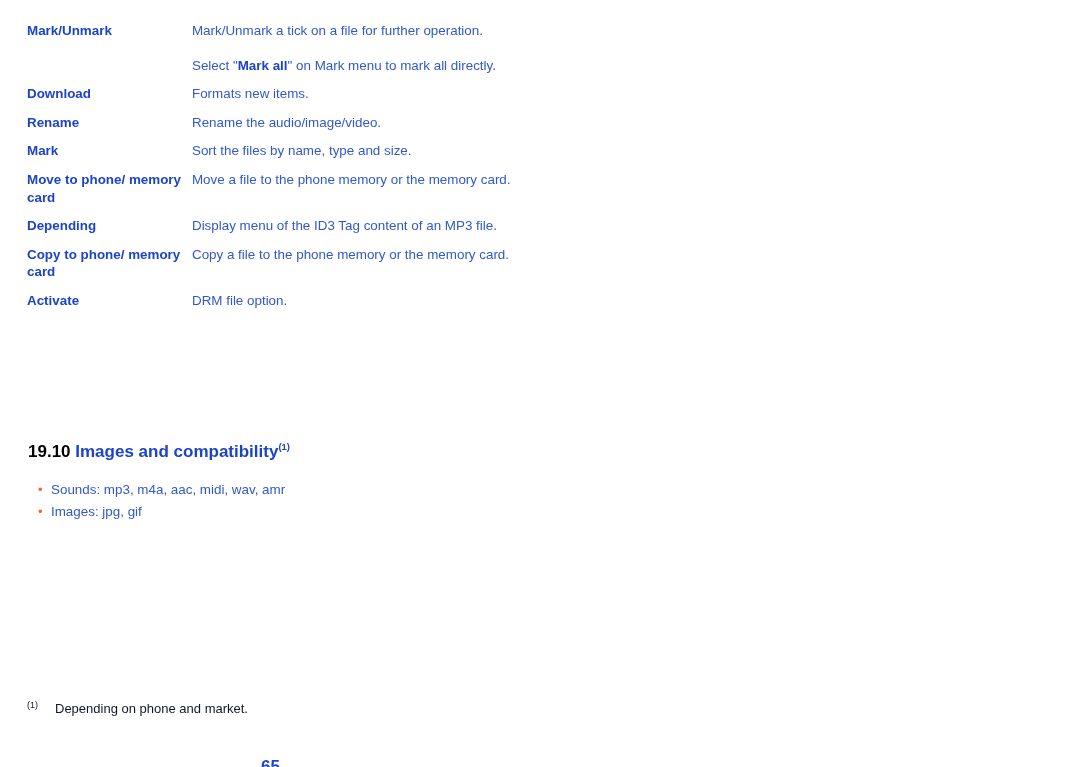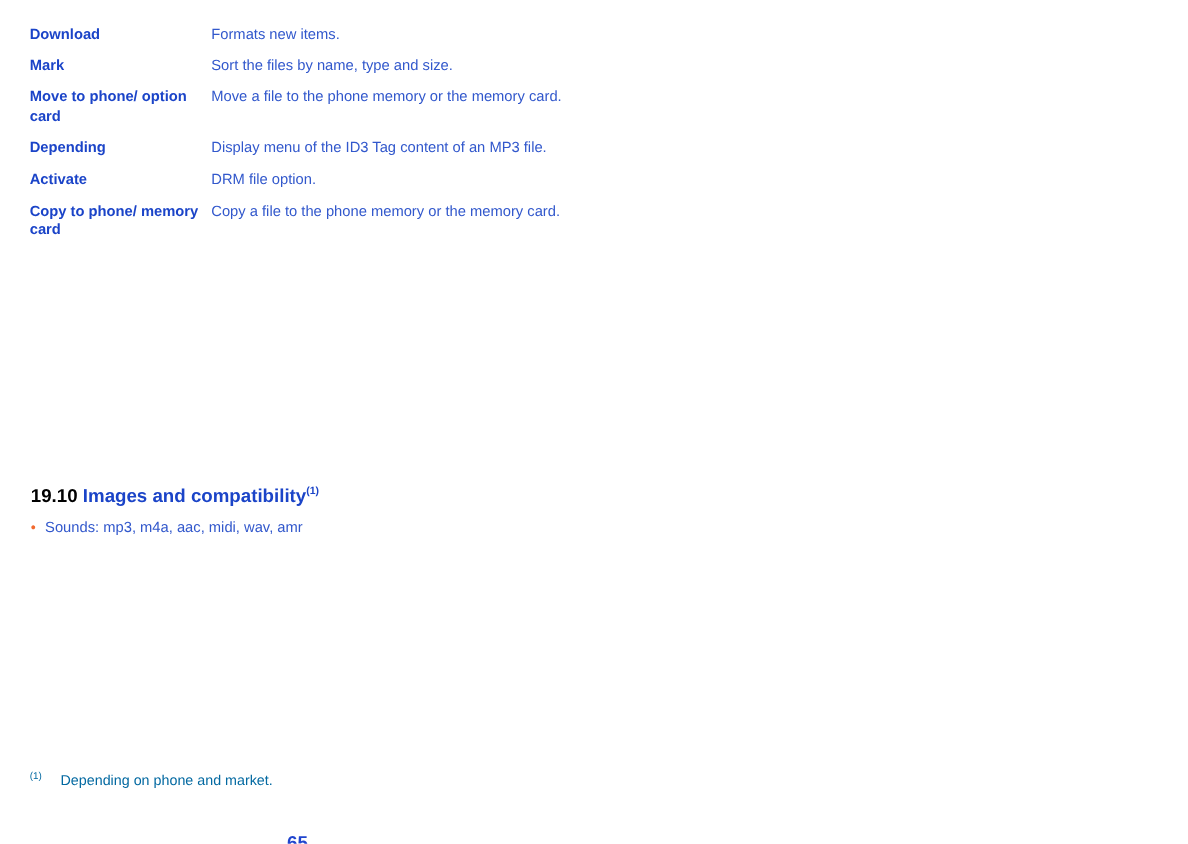--- a/index.html
+++ b/index.html
@@ -62,21 +62,21 @@
     font-size: 9.5px;
     vertical-align: super;
     font-weight: bold;
     color: #1B44C8;
   }
   #formats-heading { top: 441px; }
 
   .bullet-list {
     position: absolute;
     left: 28px;
-    margin: 0;
+    margin: 10px;
     padding: 0;
     list-style: none;
   }
   #formats-list { top: 469px; }
   .bullet-list li {
     font-size: 13.4px;
     line-height: 22px;
     color: #3258CC;
     padding-left: 13px;
     position: relative;
@@ -88,21 +88,21 @@
     left: 0;
     color: #F2692E;
     font-size: 13px;
   }
 
   .footnote {
     position: absolute;
     left: 27px;
     top: 697px;
     font-size: 13px;
-    color: #0369a1;
+    color: #0f172a;
     line-height: 17px;
     white-space: nowrap;
   }
   .footnote .fn-mark {
     font-size: 9px;
     vertical-align: super;
     display: inline-block;
     width: 28px;
   }
 
@@ -116,74 +116,88 @@
   #folio-left  { left: 261px; }
 </style>
 </head>
 <body>
 
 <div class="page page-left">
 
   <table class="term-table">
     <tbody>
 
+      <tr>
+        <td class="term">Mark/Unmark</td>
+        <td class="def">
+          <p>Mark/Unmark a tick on a file for further operation.</p>
+          <p><span>Select "</span><b>Mark all</b><span>" on Mark menu to mark all directly.</span></p>
+        </td>
+      </tr>
 
       <tr>
         <td class="term">Download</td>
         <td class="def">
           <p>Formats new items.</p>
         </td>
       </tr>
 
+      <tr>
+        <td class="term">Rename</td>
+        <td class="def">
+          <p>Rename the audio/image/video.</p>
+        </td>
+      </tr>
 
       <tr>
         <td class="term">Mark</td>
         <td class="def">
           <p>Sort the files by name, type and size.</p>
         </td>
       </tr>
 
       <tr>
-        <td class="term">Move to phone/ option card</td>
+        <td class="term">Move to phone/ memory card</td>
         <td class="def">
           <p>Move a file to the phone memory or the memory card.</p>
         </td>
       </tr>
 
       <tr>
         <td class="term">Depending</td>
         <td class="def">
           <p>Display menu of the ID3 Tag content of an MP3 file.</p>
         </td>
       </tr>
 
       <tr>
+        <td class="term">Copy to phone/ memory card</td>
+        <td class="def">
+          <p>Copy a file to the phone memory or the memory card.</p>
+        </td>
+      </tr>
+
+      <tr>
         <td class="term">Activate</td>
         <td class="def">
           <p>DRM file option.</p>
-        </td>
-      </tr>
-
-      <tr>
-        <td class="term">Copy to phone/ memory card</td>
-        <td class="def">
-          <p>Copy a file to the phone memory or the memory card.</p>
         </td>
       </tr>
 
     </tbody>
   </table>
 
   <div class="sec-heading" id="formats-heading">
     <span class="num">19.10</span>
     <span>Images and compatibility</span><span class="sup">(1)</span>
   </div>
 
   <ul class="bullet-list" id="formats-list">
     <li>Sounds: mp3, m4a, aac, midi, wav, amr</li>
+    <li>Images: jpg, gif</li>
   </ul>
 
   <div class="footnote">
     <span class="fn-mark">(1)</span><span>Depending on phone and market.</span>
   </div>
 
   <div class="folio" id="folio-left">65</div>
 </div>
 
 <div class="page page-right">

